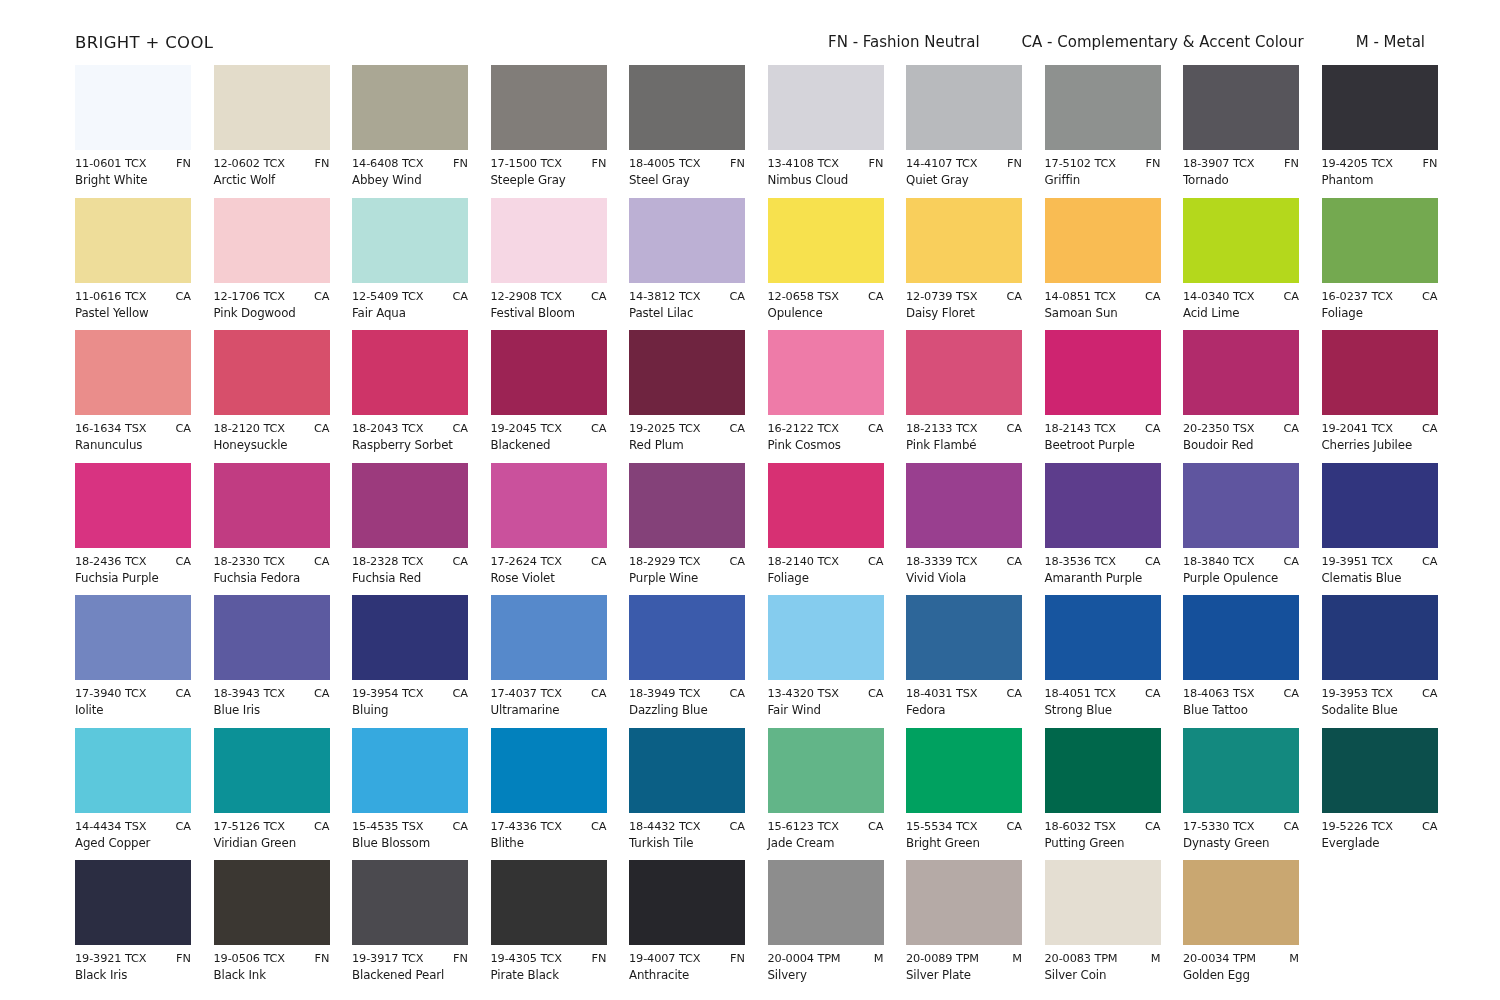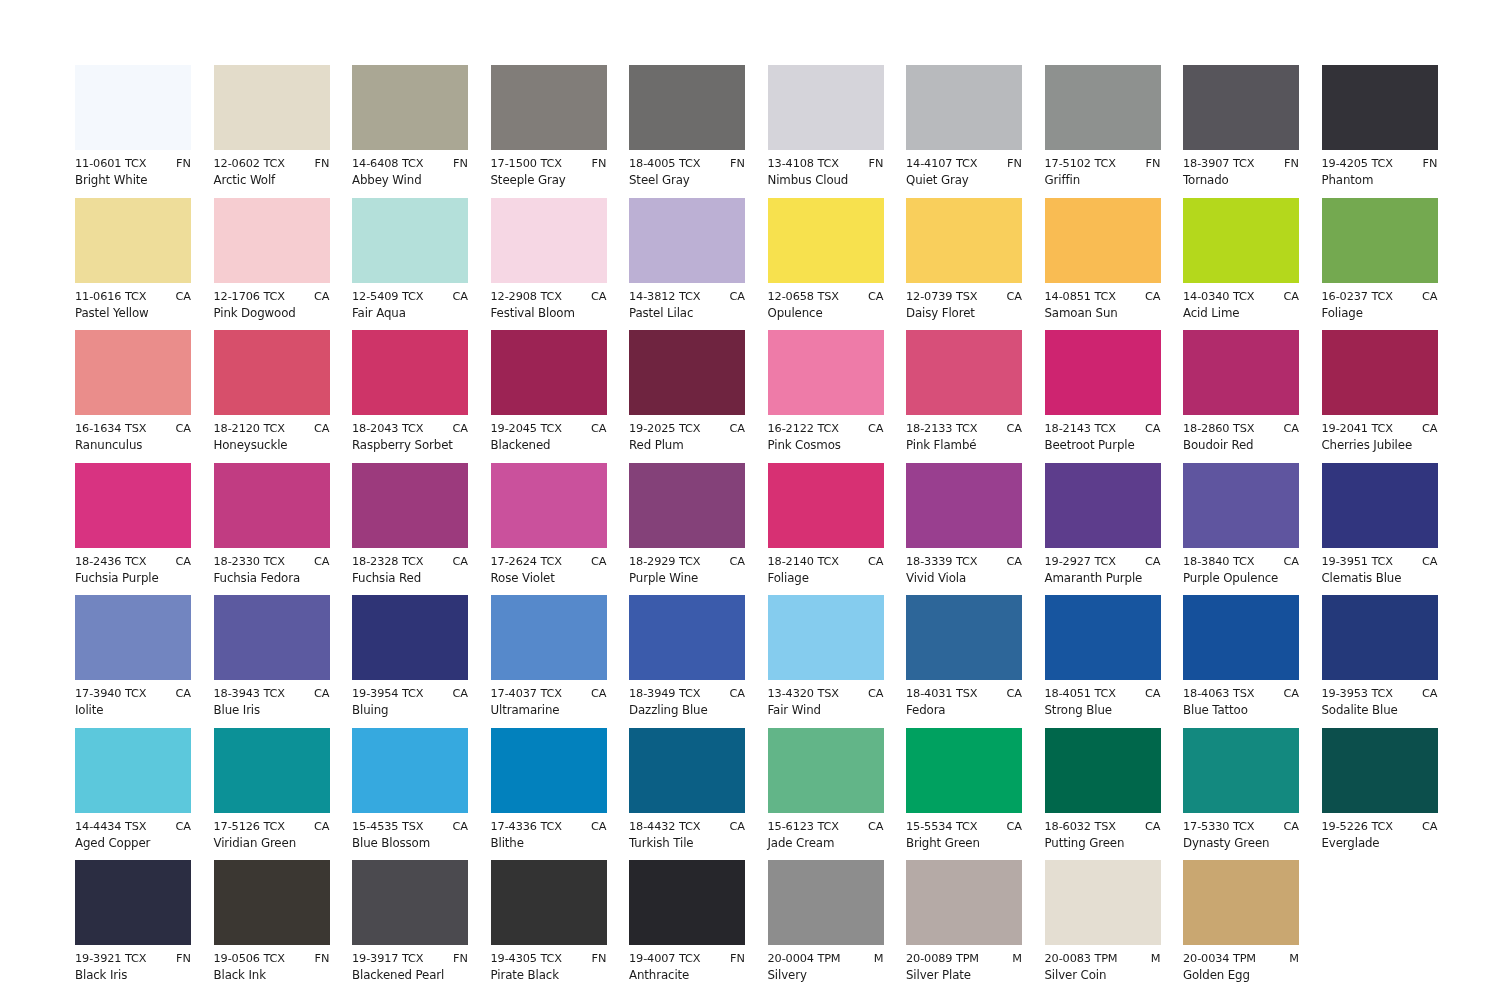--- a/index.html
+++ b/index.html
@@ -100,20 +100,28 @@
     color: #1b1b1b;
     white-space: nowrap;
     letter-spacing: -0.01em;
   }
 </style>
 </head>
 <body>
 
 <div class="sheet">
 
+  <div class="header">
+    <div class="palette-title">BRIGHT + COOL</div>
+    <div class="legend">
+      <span class="legend-item">FN - Fashion Neutral</span>
+      <span class="legend-item">CA - Complementary &amp; Accent Colour</span>
+      <span class="legend-item last">M - Metal</span>
+    </div>
+  </div>
 
   <div class="grid" id="swatch-grid">
       <div class="cell">
         <div class="swatch" style="background-color: rgb(244, 248, 253);"></div>
         <div class="cell-meta">
           <span class="cell-code">11-0601 TCX</span>
           <span class="cell-tag">FN</span>
         </div>
         <div class="cell-name">Bright White</div>
       </div>
@@ -329,21 +337,21 @@
         <div class="swatch" style="background-color: rgb(206, 36, 112);"></div>
         <div class="cell-meta">
           <span class="cell-code">18-2143 TCX</span>
           <span class="cell-tag">CA</span>
         </div>
         <div class="cell-name">Beetroot Purple</div>
       </div>
       <div class="cell">
         <div class="swatch" style="background-color: rgb(177, 43, 107);"></div>
         <div class="cell-meta">
-          <span class="cell-code">18-2860 TSX</span>
+          <span class="cell-code">20-2350 TSX</span>
           <span class="cell-tag">CA</span>
         </div>
         <div class="cell-name">Boudoir Red</div>
       </div>
       <div class="cell">
         <div class="swatch" style="background-color: rgb(158, 35, 80);"></div>
         <div class="cell-meta">
           <span class="cell-code">19-2041 TCX</span>
           <span class="cell-tag">CA</span>
         </div>
@@ -401,21 +409,21 @@
         <div class="swatch" style="background-color: rgb(153, 63, 143);"></div>
         <div class="cell-meta">
           <span class="cell-code">18-3339 TCX</span>
           <span class="cell-tag">CA</span>
         </div>
         <div class="cell-name">Vivid Viola</div>
       </div>
       <div class="cell">
         <div class="swatch" style="background-color: rgb(93, 61, 140);"></div>
         <div class="cell-meta">
-          <span class="cell-code">19-2927 TCX</span>
+          <span class="cell-code">18-3536 TCX</span>
           <span class="cell-tag">CA</span>
         </div>
         <div class="cell-name">Amaranth Purple</div>
       </div>
       <div class="cell">
         <div class="swatch" style="background-color: rgb(95, 85, 159);"></div>
         <div class="cell-meta">
           <span class="cell-code">18-3840 TCX</span>
           <span class="cell-tag">CA</span>
         </div>

